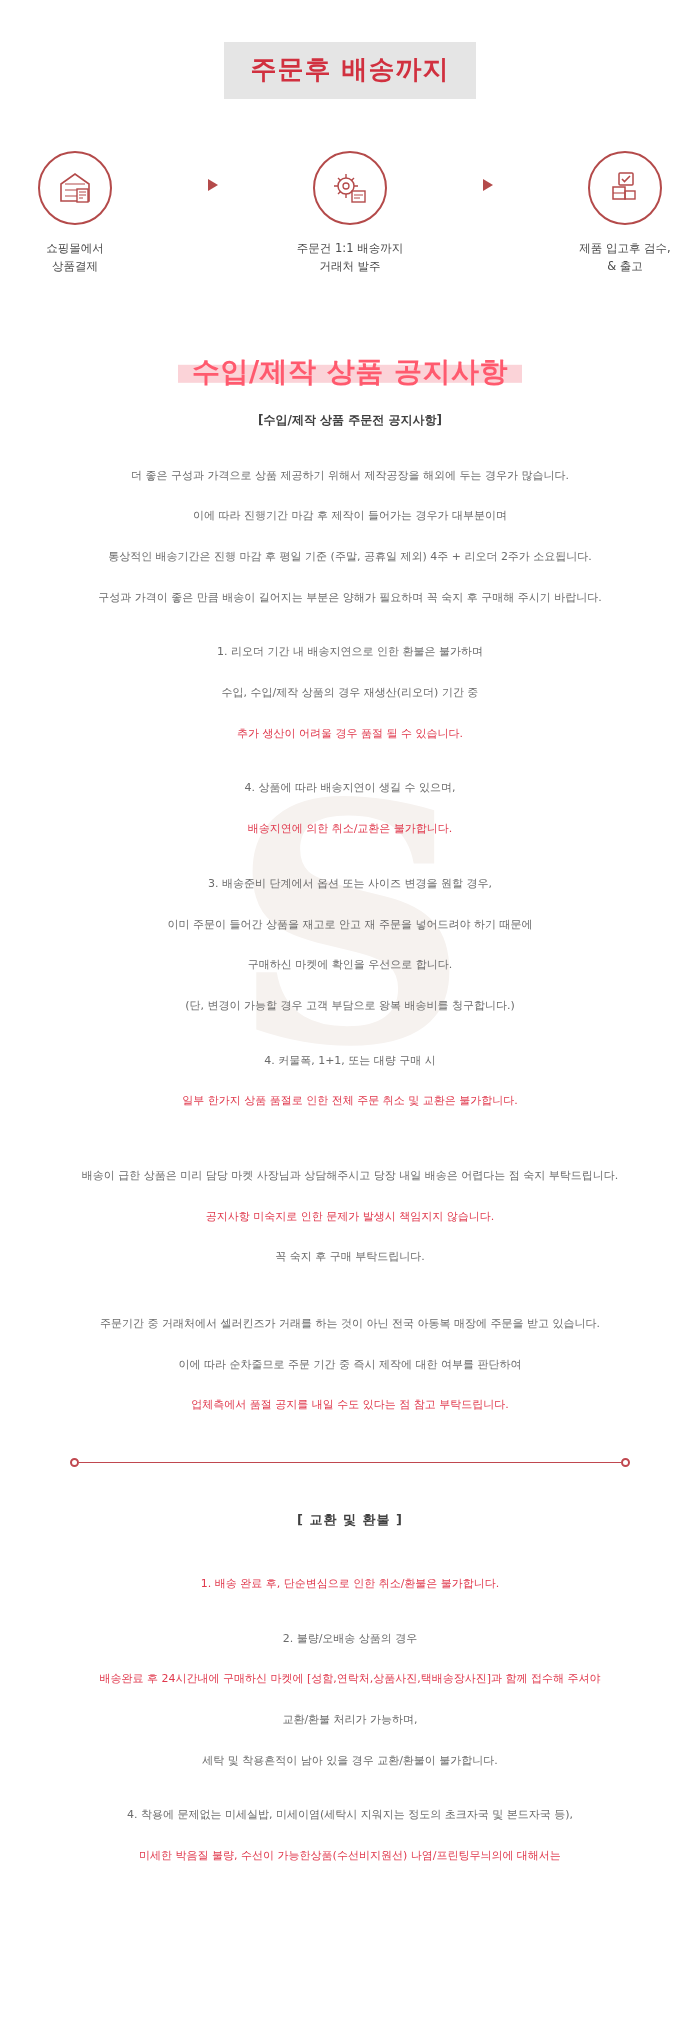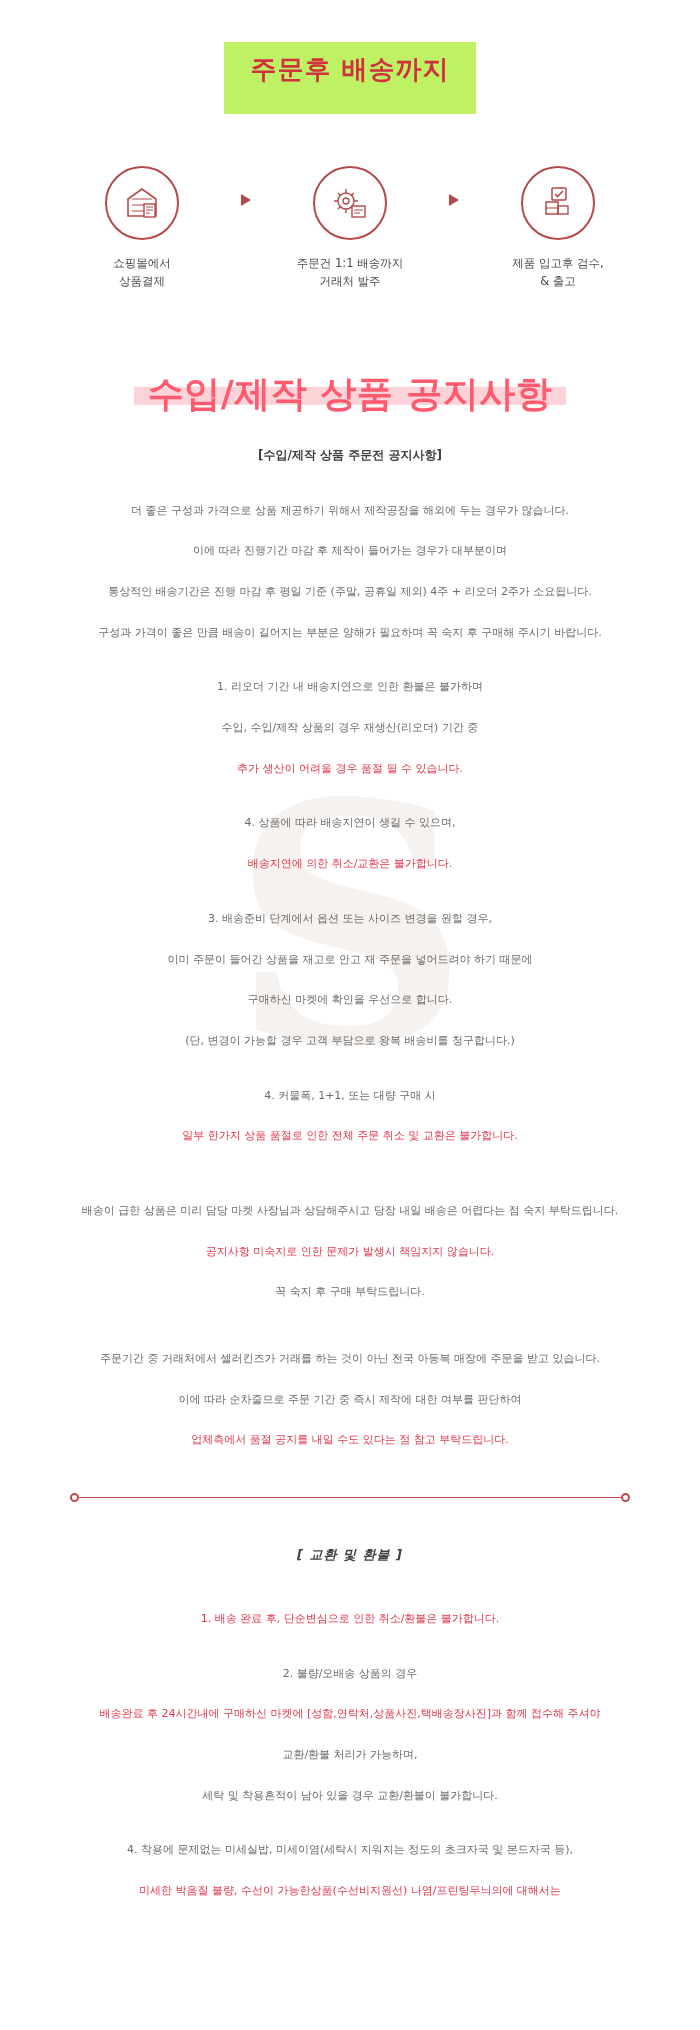--- a/index.html
+++ b/index.html
@@ -26,36 +26,36 @@
     line-height:1;
     z-index:0;
     pointer-events:none;
   }
   .content { position:relative; z-index:1; }
 
   
   .head-wrap { text-align:center; padding-top:42px; }
   .head-banner {
     display:inline-block;
-    background:#bef264;
-    padding:5px 26px 21px;
+    background:#e5e5e5;
+    padding:5px 26px 6px;
     position:relative;
   }
   .head-banner span {
     font-size:26px;
     font-weight:bold;
     color:#d1303f;
     letter-spacing:1px;
     font-family:"DejaVu Sans","Liberation Sans",sans-serif;
   }
 
   
   .steps {
     display:flex;
-    justify-content:center;
+    justify-content:space-between;
     align-items:flex-start;
     gap:12px;
     margin-top:52px;
   }
   .step { width:150px; text-align:center; }
   .circle {
     width:74px; height:74px;
     border:2px solid #b44a4a;
     border-radius:50%;
     margin:0 auto;
@@ -82,38 +82,38 @@
     border-top:6px solid transparent;
     border-bottom:6px solid transparent;
   }
 
   
   .main-title-wrap { text-align:center; margin-top:72px; }
   .main-title {
     display:inline-block;
     position:relative;
     padding:0 14px;
-    font-size:36px;
+    font-size:28px;
     font-weight:bold;
     color:#ff5a6e;
     letter-spacing:0.5px;
   }
   .main-title::before {
     content:"";
     position:absolute;
     left:0; right:0;
     top:50%;
     height:18px;
     transform:translateY(-40%);
     background:#fbd3d8;
     z-index:-1;
   }
 
   
-  .sec { text-align:center; margin-top:20px; }
+  .sec { text-align:center; margin-top:14px; }
   .sec-head {
     font-size:12px;
     font-weight:bold;
     color:#3f3f3f;
     margin-bottom:14px;
   }
   p.blk {
     margin:0 0 14px;
     font-size:11px;
     color:#6a6a6a;
@@ -143,21 +143,20 @@
   .divider .dot.l { left:0; }
   .divider .dot.r { right:0; }
 
   .section-title {
     text-align:center;
     font-size:13px;
     font-weight:bold;
     color:#3f3f3f;
     margin:26px 0 22px;
     letter-spacing:1px;
-    font-style:italic;
   }
 
   .item { margin:0 0 16px; }
 </style>
 </head>
 <body>
 
 <div class="page">
   <div class="watermark">S</div>
   <div class="content">

